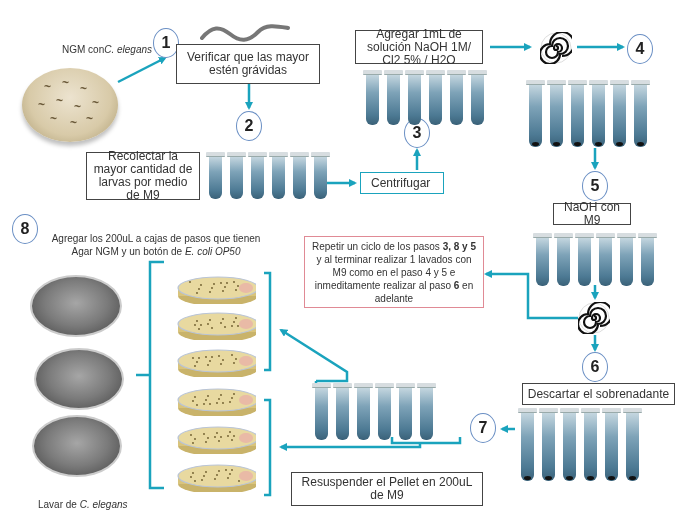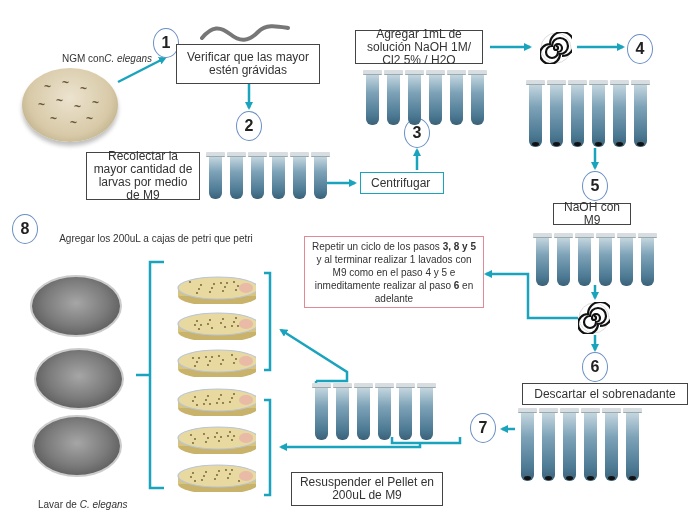--- a/index.html
+++ b/index.html
@@ -60,21 +60,21 @@
     <polyline points="392,437 392,443 460,443 460,437"></polyline>
     <polyline points="420,443 420,447 281,447" marker-end="url(#ah)"></polyline>
 
     <polyline points="164,262 150,262 150,375 136,375 150,375 150,488 164,488"></polyline>
 
     <polyline points="264,273 270,273 270,370 264,370"></polyline>
     <polyline points="264,400 270,400 270,495 264,495"></polyline>
   </g>
 </svg>
 
-<div class="label" style="left:20px;top:52px;padding-left:42px;">
+<div class="label" style="left:20px;top:43px;padding-left:42px;">
   <span>NGM con</span><i>C. elegans</i>
 </div>
 <div class="ngm-plate">
   <span class="worm-s" style="left:22px;top:12px;">~</span>
   <span class="worm-s" style="left:40px;top:8px;">~</span>
   <span class="worm-s" style="left:58px;top:14px;">~</span>
   <span class="worm-s" style="left:16px;top:30px;">~</span>
   <span class="worm-s" style="left:34px;top:26px;">~</span>
   <span class="worm-s" style="left:52px;top:32px;">~</span>
   <span class="worm-s" style="left:70px;top:28px;">~</span>
@@ -254,21 +254,21 @@
   <path d="M16,16 m0,-2 a2,2 0 1,1 -2,2 a4,4 0 1,1 4,4 a6,6 0 1,1 -6,-6 a8,8 0 1,1 8,8 a10,10 0 1,1 -10,-10 a12,12 0 1,1 12,12" fill="none" stroke="#111" stroke-width="2.2"></path>
 </svg>
 
 <div class="box red" style="left:304px;top:236px;width:180px;height:72px;font-size:10px;">
   <span><span>Repetir un ciclo de los pasos </span><b>3, 8 y 5</b><span> y al terminar realizar 1 lavados con M9 como en el paso 4 y 5 e inmeditamente realizar al paso </span><b>6</b><span> en adelante</span></span>
 </div>
 
 <div class="step" style="left:582px;top:352px;">
     <span>6</span>
   </div>
-<div class="box" style="left:522px;top:383px;width:166px;height:22px;">
+<div class="box" style="left:522px;top:383px;width:153px;height:22px;">
     <span>Descartar el sobrenadante</span>
   </div>
 <div class="tubes" style="left:519px;top:408px;" id="tg5">
     <div class="tube">
       <div class="cap"></div>
       <div class="body" style="height: 68px;">
         <div class="pellet"></div>
       </div>
     </div>
     <div class="tube">
@@ -325,29 +325,30 @@
     </div>
     <div class="tube">
       <div class="cap"></div>
       <div class="body" style="height: 52px;"></div>
     </div>
     <div class="tube">
       <div class="cap"></div>
       <div class="body" style="height: 52px;"></div>
     </div>
   </div>
-<div class="box" style="left:291px;top:472px;width:152px;height:34px;">
+<div class="box" style="left:291px;top:472px;width:192px;height:34px;">
     <span>Resuspender el Pellet en 200uL de M9</span>
   </div>
 
 <div class="step" style="left:12px;top:214px;">
     <span>8</span>
   </div>
 <div class="label" style="left:46px;top:232px;width:220px;">
-  <div>Agregar los 200uL a cajas de petri que petri</div>
+  <div>Agregar los 200uL a cajas de pasos que tienen</div>
+  <div><span>Agar NGM y un botón de </span><i>E. coli OP50</i></div>
 </div>
 
 <div class="egg" style="left:30px;top:275px;width:92px;height:62px;"></div>
 <div class="egg" style="left:34px;top:348px;width:90px;height:62px;"></div>
 <div class="egg" style="left:32px;top:415px;width:90px;height:62px;"></div>
 <div class="label" style="left:38px;top:498px;"><span>Lavar de </span><i>C. elegans</i></div>
 
 <div id="dishes">
     <svg width="84" height="34" class="dish" style="left: 176px; top: 274px;">
       <ellipse cx="42" cy="22" rx="40" ry="10" fill="#c9b36a"></ellipse>

